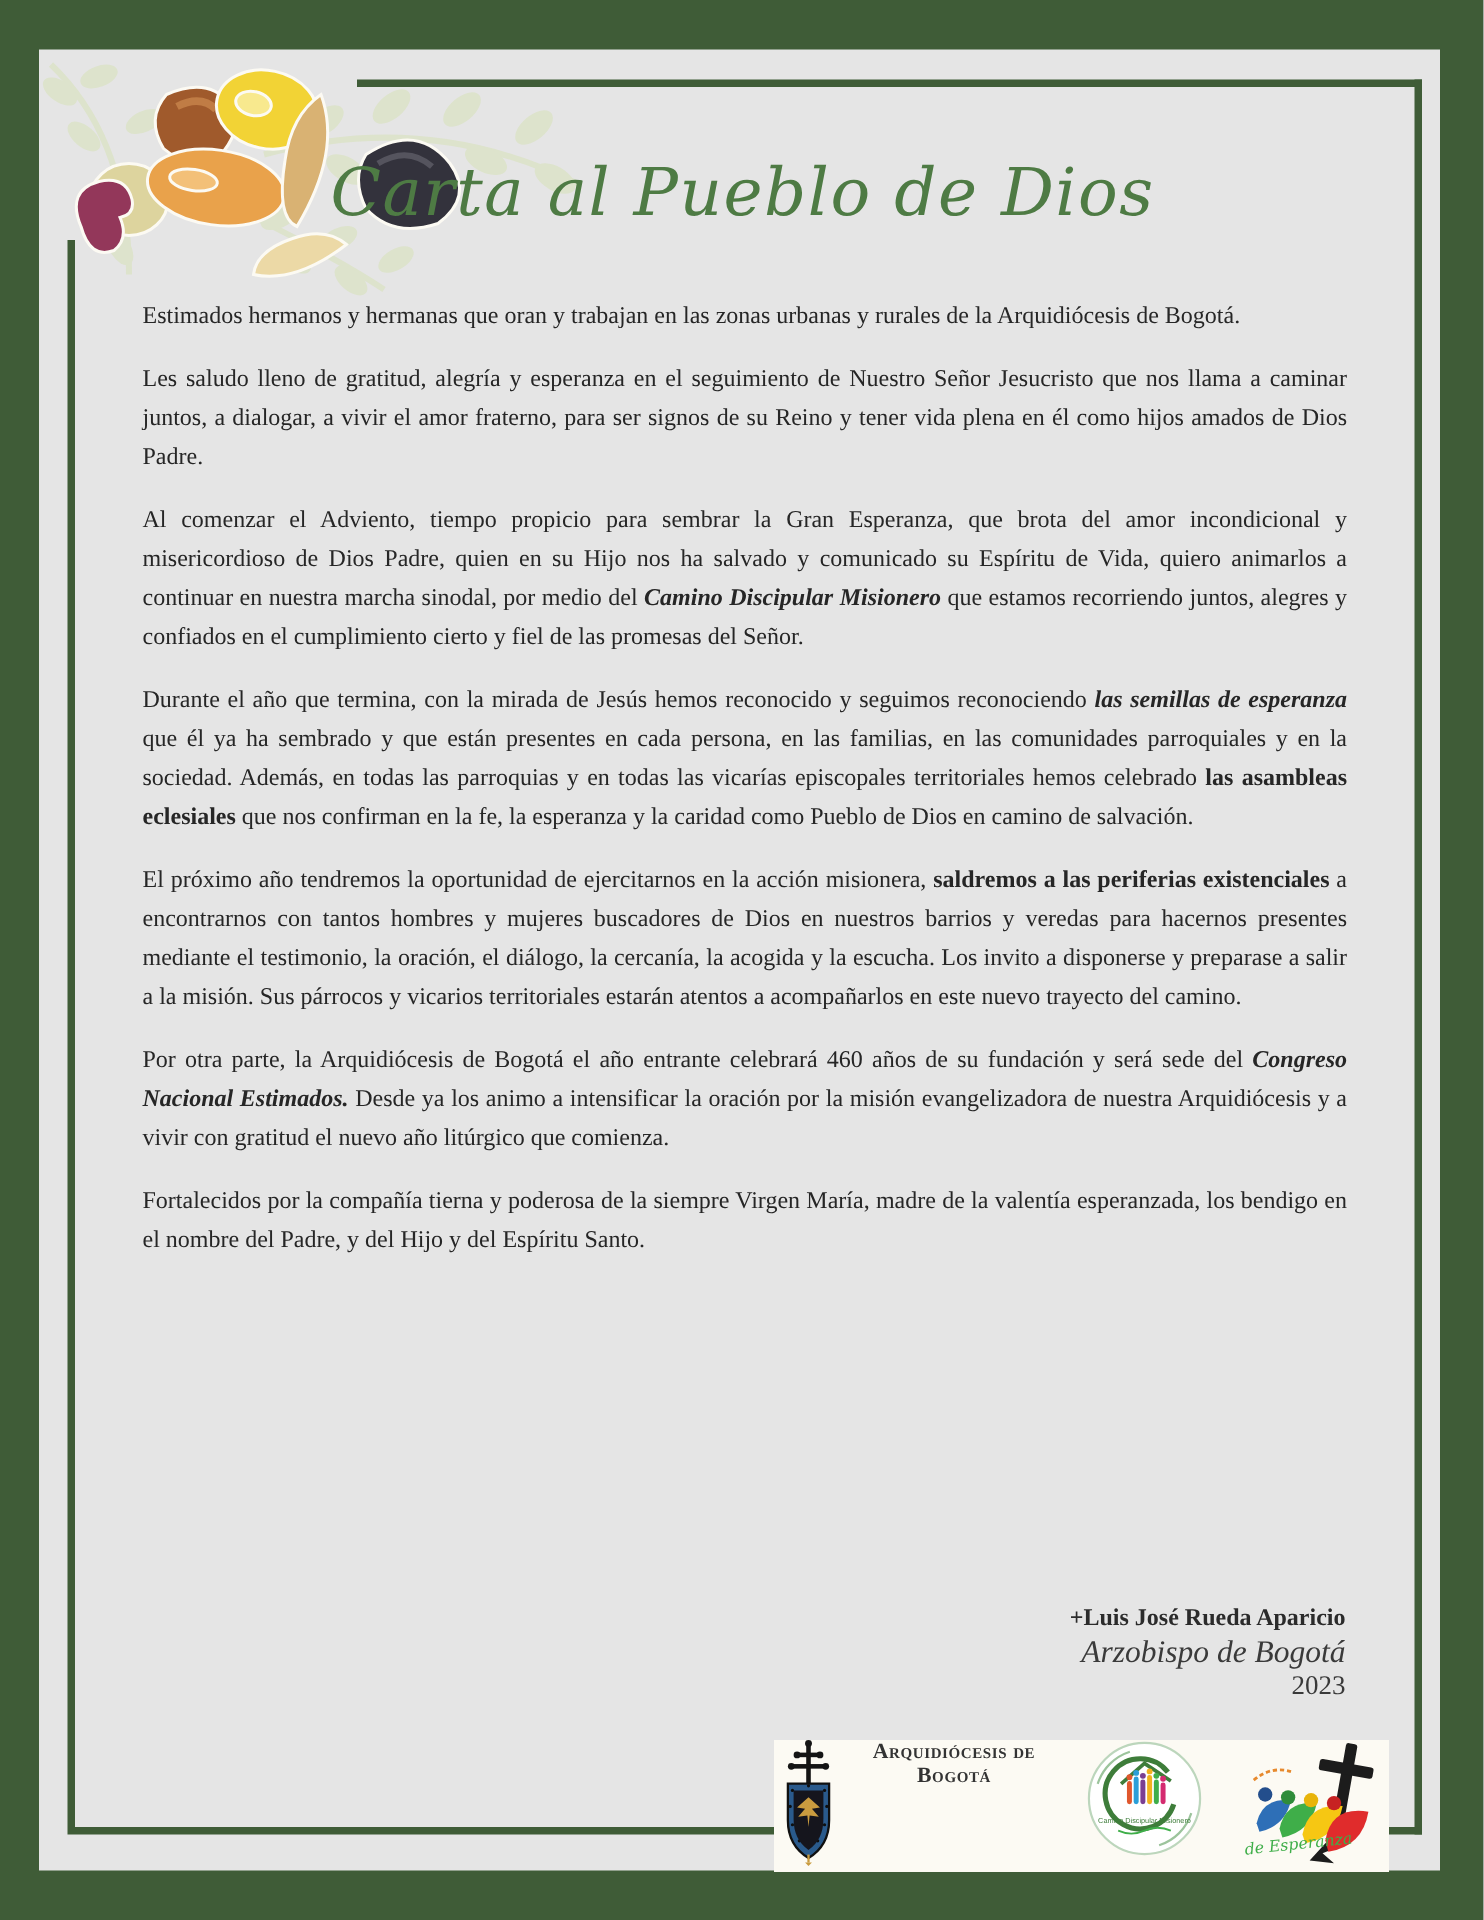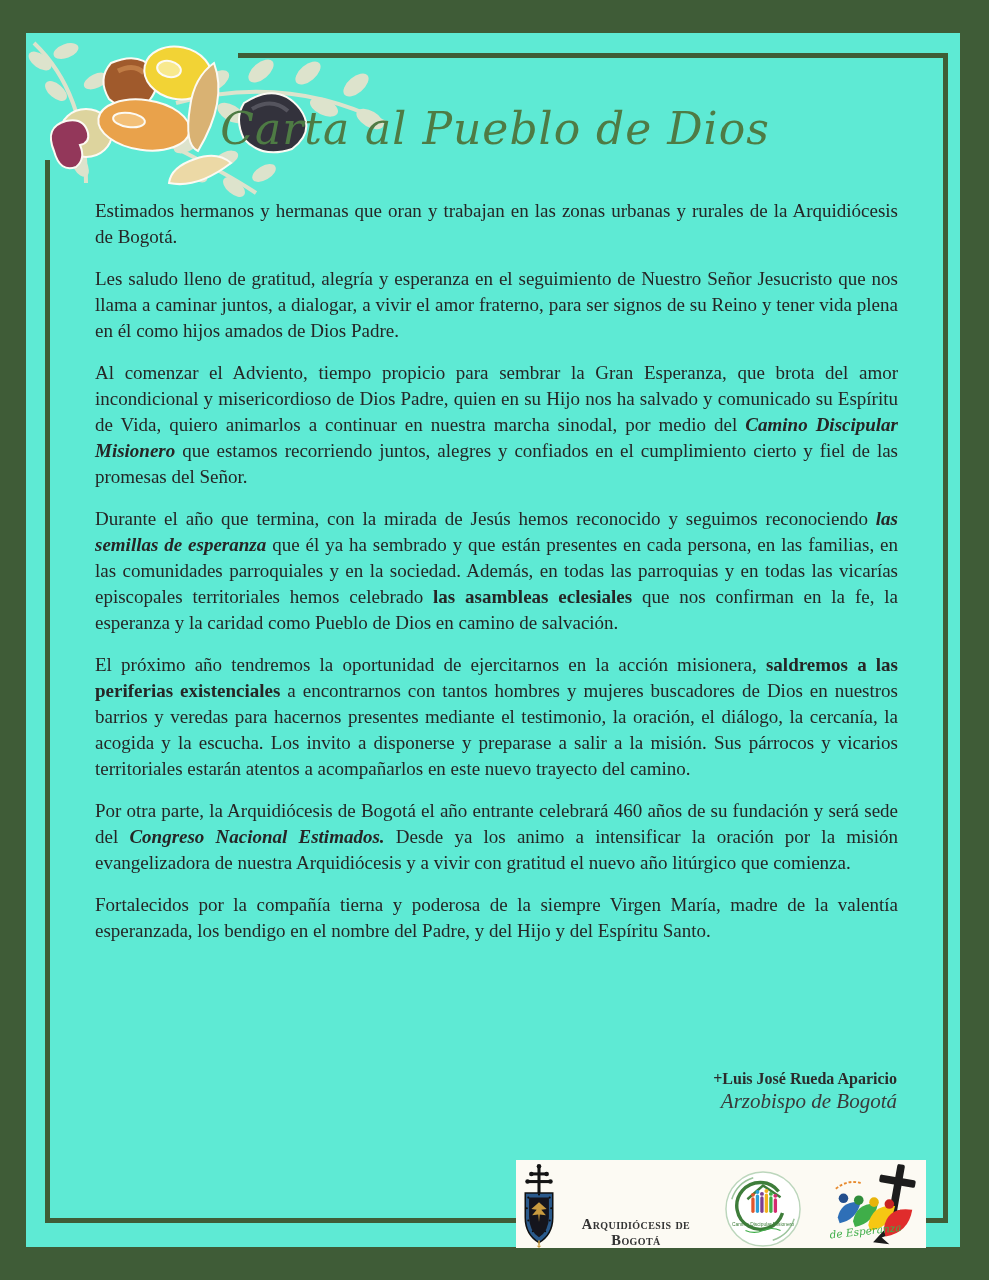--- a/index.html
+++ b/index.html
@@ -1,19 +1,19 @@
 <!DOCTYPE html>
 <html><head>
 <meta charset="utf-8">
 <style>
   * { margin:0; padding:0; box-sizing:border-box; }
   body { background:#888; font-family:"Liberation Serif", serif; }
   .page {
     position:relative; width:989px; height:1280px; margin:0 auto;
-    background:#5eead4; overflow:hidden; color:#262626;
+    background:#e5e5e5; overflow:hidden; color:#262626;
   }
   
   .outer-frame {
     position:absolute; inset:0; pointer-events:none;
     border-style:solid; border-color:#3f5c37;
     border-width:33px 29px 33px 26px;
   }
   
   .fline { position:absolute; background:#3f5c37; }
   .fline-top    { left:238px; top:53px;  width:710px; height:5px; }
@@ -25,37 +25,37 @@
 
   .script-title {
     position:absolute; left:245px; top:88px; width:500px; height:80px;
     display:flex; align-items:center; justify-content:center;
     font-family:"DejaVu Serif", serif; font-style:italic;
     font-size:44px; color:#4e7b44; letter-spacing:1px; white-space:nowrap;
   }
 
   .body-text {
     position:absolute; left:95px; top:198px; width:803px;
-    font-size:19px; line-height:26px; text-align:justify;
+    font-size:16px; line-height:26px; text-align:justify;
   }
   .body-text p { margin:0 0 16px 0; }
   .run-b  { font-weight:bold; }
   .run-bi { font-weight:bold; font-style:italic; }
 
   .signature {
     position:absolute; right:92px; top:1068px; width:420px;
     text-align:right; line-height:22px;
   }
   .sig-name { font-size:16px; font-weight:bold; color:#2b2b2b; }
   .sig-role { font-size:21px; font-style:italic; color:#3a3a3a; }
   .sig-year { font-size:18px; color:#3a3a3a; }
 
   .footer-logos {
     position:absolute; left:516px; top:1160px; width:410px; height:88px;
-    background:#fcfaf3; display:flex; align-items:flex-end; gap:0;
+    background:#fcfaf3; display:flex; align-items:flex-start; gap:0;
   }
   .crest-wrap { width:46px; height:84px; flex:0 0 auto; margin-right:8px; }
   .crest-label {
     flex:0 0 auto; width:132px; margin-right:22px;
     font-variant:small-caps; font-weight:bold; font-size:14.5px;
     letter-spacing:0.4px; color:#333; line-height:16px; text-align:center;
   }
   .circle-logo-wrap { width:78px; height:78px; flex:0 0 auto; margin-right:26px; }
   .jubilee-wrap { width:94px; height:86px; flex:0 0 auto; }
 </style>
@@ -130,20 +130,21 @@
       <p><span class="run-n">Al comenzar el Adviento, tiempo propicio para sembrar la Gran Esperanza, que brota del amor incondicional y misericordioso de Dios Padre, quien en su Hijo nos ha salvado y comunicado su Espíritu de Vida, quiero animarlos a continuar en nuestra marcha sinodal, por medio del </span><span class="run-bi">Camino Discipular Misionero</span><span class="run-n"> que estamos recorriendo juntos, alegres y confiados en el cumplimiento cierto y fiel de las promesas del Señor.</span></p>
       <p><span class="run-n">Durante el año que termina, con la mirada de Jesús hemos reconocido y seguimos reconociendo </span><span class="run-bi">las semillas de esperanza</span><span class="run-n"> que él ya ha sembrado y que están presentes en cada persona, en las familias, en las comunidades parroquiales y en la sociedad.  Además, en todas las parroquias y en todas las vicarías episcopales territoriales hemos celebrado </span><span class="run-b">las asambleas eclesiales</span><span class="run-n"> que nos confirman en la fe, la esperanza y la caridad como Pueblo de Dios en camino de salvación.</span></p>
       <p><span class="run-n">El próximo año tendremos la oportunidad de ejercitarnos en la acción misionera, </span><span class="run-b">saldremos a las periferias existenciales</span><span class="run-n"> a encontrarnos con tantos hombres y mujeres buscadores de Dios en nuestros barrios y veredas para hacernos presentes mediante el testimonio, la oración, el diálogo, la cercanía, la acogida y la escucha. Los invito a disponerse y preparase a salir a la misión. Sus párrocos y vicarios territoriales estarán atentos a acompañarlos en este nuevo trayecto del camino.</span></p>
       <p><span class="run-n">Por otra parte, la Arquidiócesis de Bogotá el año entrante celebrará 460 años de su fundación y será sede del </span><span class="run-bi">Congreso Nacional Estimados.</span><span class="run-n"> Desde ya los animo a intensificar la oración por la misión evangelizadora de nuestra Arquidiócesis y a vivir con gratitud el nuevo año litúrgico que comienza.</span></p>
       <p><span class="run-n">Fortalecidos por la compañía tierna y poderosa de la siempre Virgen María, madre de la valentía esperanzada, los bendigo en el nombre del Padre, y del Hijo y del Espíritu Santo.</span></p>
     </div>
 
   <div class="signature">
     <div class="sig-name">+Luis José Rueda Aparicio</div>
     <div class="sig-role">Arzobispo de Bogotá</div>
+    <div class="sig-year">2023</div>
   </div>
 
   <div class="footer-logos">
 
     <div class="crest-wrap">
       <svg width="46" height="84" viewBox="0 0 46 110" xmlns="http://www.w3.org/2000/svg">
         <g fill="#141414">
           <rect x="21" y="3" width="4" height="36"></rect>
           <rect x="13" y="11" width="20" height="4"></rect>
           <rect x="8" y="21" width="30" height="4"></rect>

